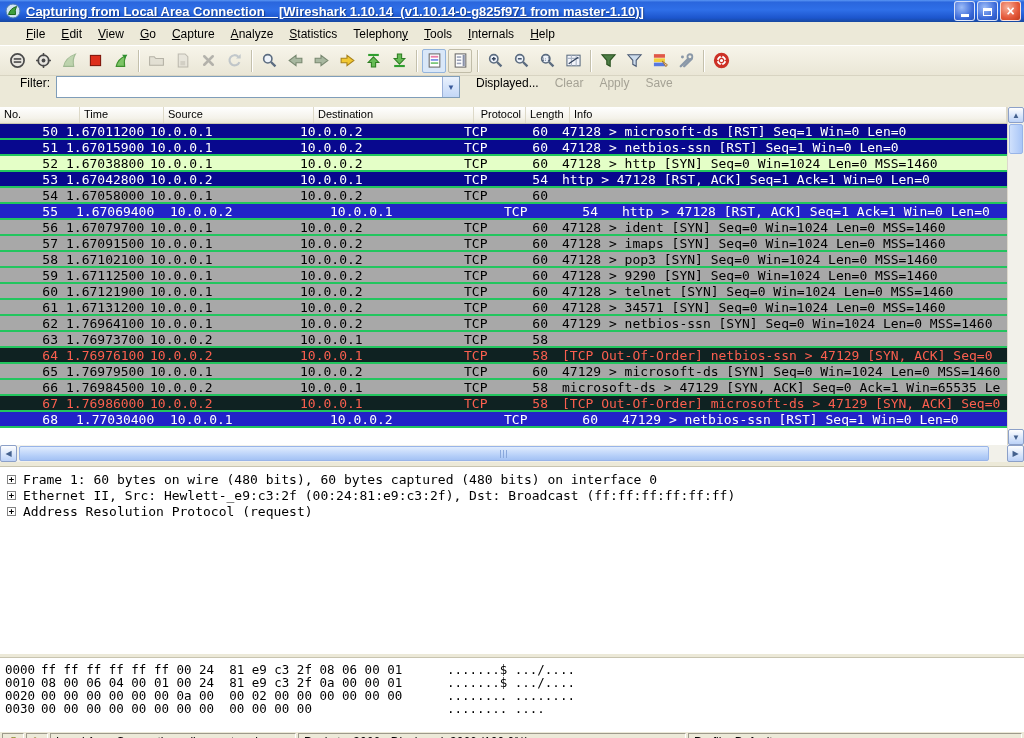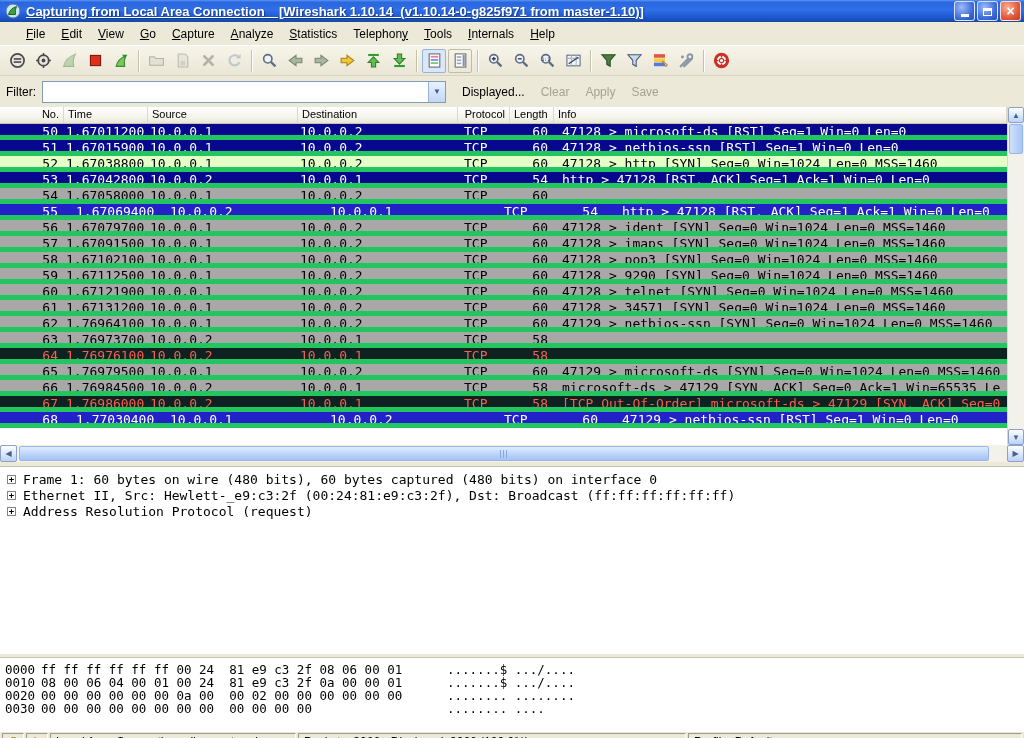--- a/index.html
+++ b/index.html
@@ -28,37 +28,37 @@
   .toolbar { height:31px; flex:0 0 31px; display:flex; align-items:center; padding:0 4px;
     background:linear-gradient(#f7f5ea,#eae6d6); border-top:1px solid #fff; border-bottom:1px solid #d8d4c2; }
   .tbtn { width:24px; height:24px; display:flex; align-items:center; justify-content:center;
     border:1px solid transparent; border-radius:2px; margin:0 1px; }
   .tbtn.disabled { opacity:.5; filter:grayscale(35%); }
   .tbtn.pressed { background:#d9e7f8; border:1px solid #94b4dc; }
   .tbtn.framed { border:1px solid #c0bca8; }
   .tb-sep { width:1px; height:22px; background:#c4c0ac; box-shadow:1px 0 0 #fff; margin:0 4px; }
 
   
-  .filterbar { height:31px; flex:0 0 31px; display:flex; align-items:center; background:#ece9d8; padding:0 6px; font-size:12px; }
+  .filterbar { height:31px; flex:0 0 31px; display:flex; align-items:flex-start; background:#ece9d8; padding:0 20px; font-size:12px; }
   .filter-label { margin-right:6px; }
   .combo { display:flex; height:22px; width:404px; border:1px solid #7f9db9; background:#fff; }
   .combo input { flex:1; border:none; outline:none; font-size:12px; padding:1px 4px; font-family:"Liberation Sans",sans-serif; }
   .combo-btn { width:17px; background:linear-gradient(#e9f1fd,#c3d7f7); border-left:1px solid #9ab0d8;
     display:flex; align-items:center; justify-content:center; color:#3a5a9a; font-size:8px; }
   .fbtn { margin-left:16px; color:#000; }
   .fbtn.disabled { color:#a5a295; }
 
   
   .list-wrap { flex:0 0 338px; height:338px; display:flex; background:#fff; }
   .list-main { flex:1; overflow:hidden; display:flex; flex-direction:column; }
   .plist-header { display:flex; height:17px; flex:0 0 17px; font-size:11px;
     background:linear-gradient(#fff,#f4f2ea 70%,#e9e5d6); border-bottom:1px solid #c8c4b0; }
   .hcell { border-right:1px solid #ddd9c8; padding:1px 4px; overflow:hidden; white-space:nowrap; }
   .hcell.grow { flex:1; }
-  .prow { display:flex; height:16px; flex:0 0 16px; border-bottom:5px solid #22c55e;
+  .prow { display:flex; height:16px; flex:0 0 16px; border-bottom:2px solid #22c55e;
     font-family:"DejaVu Sans Mono", monospace; }
   .pc { padding:0 4px; white-space:pre; overflow:hidden; font-size:13px; line-height:15px; }
   .c-no   { width:62px;  text-align:right; }
   .c-time { width:84px; }
   .c-src  { width:150px; }
   .c-dst  { width:160px; }
   .c-proto{ width:52px; padding-left:8px; }
   .c-len  { width:44px; text-align:right; }
   .c-info { flex:1; padding-left:10px; }
   .row-rst  { background:var(--row-rst);  color:#fff; }
@@ -331,21 +331,21 @@
     </div>
     <span class="fbtn">Displayed...</span>
     <span class="fbtn disabled">Clear</span>
     <span class="fbtn disabled">Apply</span>
     <span class="fbtn disabled">Save</span>
   </div>
 
   <div class="list-wrap">
     <div class="list-main">
       <div class="plist-header">
-          <div class="hcell" style="width: 64px; text-align: right;">No.</div>
+          <div class="hcell" style="width: 80px;">No.</div>
           <div class="hcell" style="width: 84px;">Time</div>
           <div class="hcell" style="width: 150px;">Source</div>
           <div class="hcell" style="width: 160px;">Destination</div>
           <div class="hcell" style="width: 52px; text-align: right;">Protocol</div>
           <div class="hcell" style="width: 44px;">Length</div>
           <div class="hcell grow">Info</div>
         </div>
       <div>
           <div class="prow row-rst">
             <div class="pc c-no">50</div>
@@ -471,20 +471,21 @@
             <div class="pc c-proto">TCP</div>
             <div class="pc c-len">58</div>
           </div>
           <div class="prow row-bad">
             <div class="pc c-no">64</div>
             <div class="pc c-time">1.76976100</div>
             <div class="pc c-src">10.0.0.2</div>
             <div class="pc c-dst">10.0.0.1</div>
             <div class="pc c-proto">TCP</div>
             <div class="pc c-len">58</div>
+            <div class="pc c-info">[TCP Out-Of-Order] netbios-ssn &gt; 47129 [SYN, ACK] Seq=0</div>
           </div>
           <div class="prow row-syn">
             <div class="pc c-no">65</div>
             <div class="pc c-time">1.76979500</div>
             <div class="pc c-src">10.0.0.1</div>
             <div class="pc c-dst">10.0.0.2</div>
             <div class="pc c-proto">TCP</div>
             <div class="pc c-len">60</div>
             <div class="pc c-info">47129 &gt; microsoft-ds [SYN] Seq=0 Win=1024 Len=0 MSS=1460</div>
           </div>

